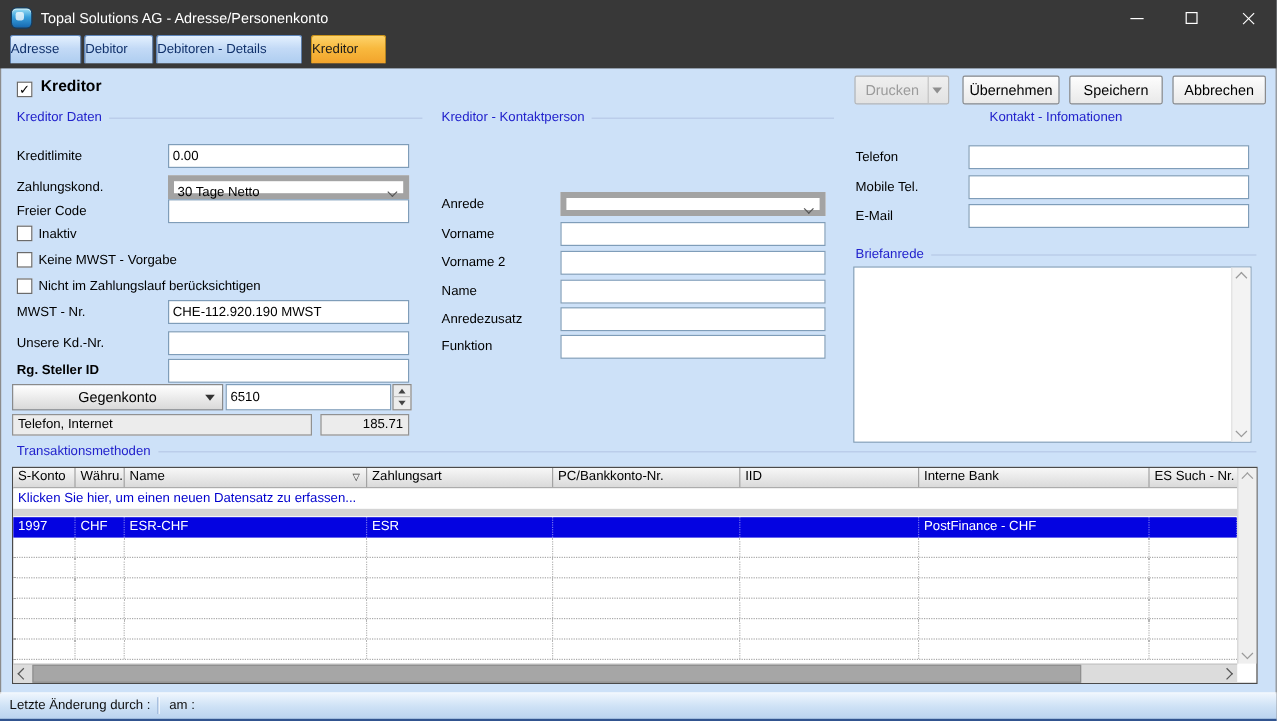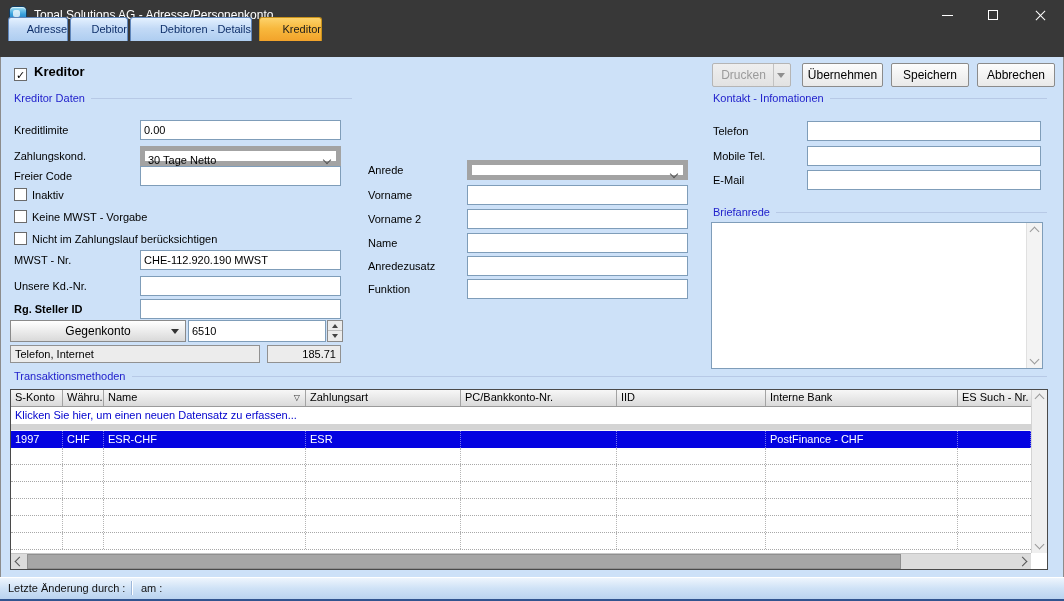--- a/index.html
+++ b/index.html
@@ -19,21 +19,21 @@
   .wb-min { left:924px; } .wb-max { left:970px; } .wb-close { left:1017px; width:47px; }
   .glyph-min { position:absolute; left:18px; top:15px; width:11px; border-top:1px solid #fff; }
   .glyph-max { position:absolute; left:18px; top:10px; width:10px; height:10px; border:1px solid #fff; }
   .glyph-close { position:absolute; left:18px; top:10px; width:11px; height:11px; }
   .glyph-close::before,.glyph-close::after{ content:""; position:absolute; left:-1px; top:5px; width:13px;
               border-top:1px solid #fff; }
   .glyph-close::before{ transform:rotate(45deg);} .glyph-close::after{ transform:rotate(-45deg);}
 
   
   .tabstrip { position:absolute; left:0; top:30px; width:1064px; height:27px; background:#383838; }
-  .tab { position:absolute; bottom:16px; height:24px; line-height:22px; text-align:right; font-size:11px;
+  .tab { position:absolute; bottom:4px; height:24px; line-height:22px; text-align:left; font-size:11px;
          color:#10316b; border:1px solid #5f86bb; border-bottom:none; border-radius:3px 3px 0 0;
          background:linear-gradient(180deg,#e4f1ff 0%,#c3daf6 45%,#aecdf0 100%); }
   .tab-adresse { left:8px; width:60px; }
   .tab-debitor { left:70px; width:58px; }
   .tab-debitoren { left:130px; width:122px; }
   .tab-kreditor { left:259px; width:63px; color:#1b1b1b; border-color:#c8921c;
          background:linear-gradient(180deg,#fdd36b 0%,#f8b93e 45%,#f2a32b 100%); }
 
   
   .lbl { position:absolute; font-size:11px; color:#000; line-height:20px; white-space:nowrap; }
@@ -152,21 +152,25 @@
       </span>
   </div>
   <div class="btn btn-uebernehmen">Übernehmen</div>
   <div class="btn btn-speichern">Speichern</div>
   <div class="btn btn-abbrechen">Abbrechen</div>
 
   <div class="sect" style="left:14px; top:92px; width:338px;">
     <span>Kreditor Daten</span>
       <span class="rule"></span>
   </div>
-  <div class="sect" style="left:713px; top:92px; width:334px;">
+  <div class="sect" style="left:368px; top:92px; width:327px;">
+    <span>Kreditor - Kontaktperson</span>
+      <span class="rule"></span>
+  </div>
+  <div class="sect" style="left:713px; top:92px; width:334px;flex-direction:column;">
     <span>Kontakt - Infomationen</span>
       <span class="rule"></span>
   </div>
 
   <span class="lbl" style="left:14px; top:120px;">Kreditlimite</span>
   <input class="txt" style="left: 140px; top: 120px; width: 201px;" value="0.00">
 
   <span class="lbl" style="left:14px; top:146px;">Zahlungskond.</span>
   <div class="sel" style="left:140px; top:146px; width:201px;">
     <span>30 Tage Netto</span>

